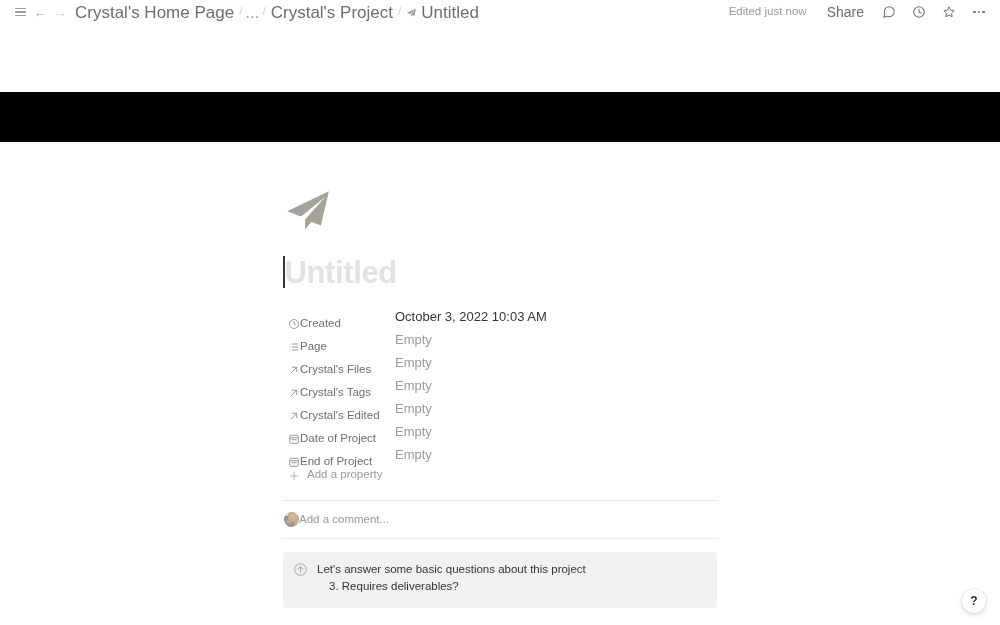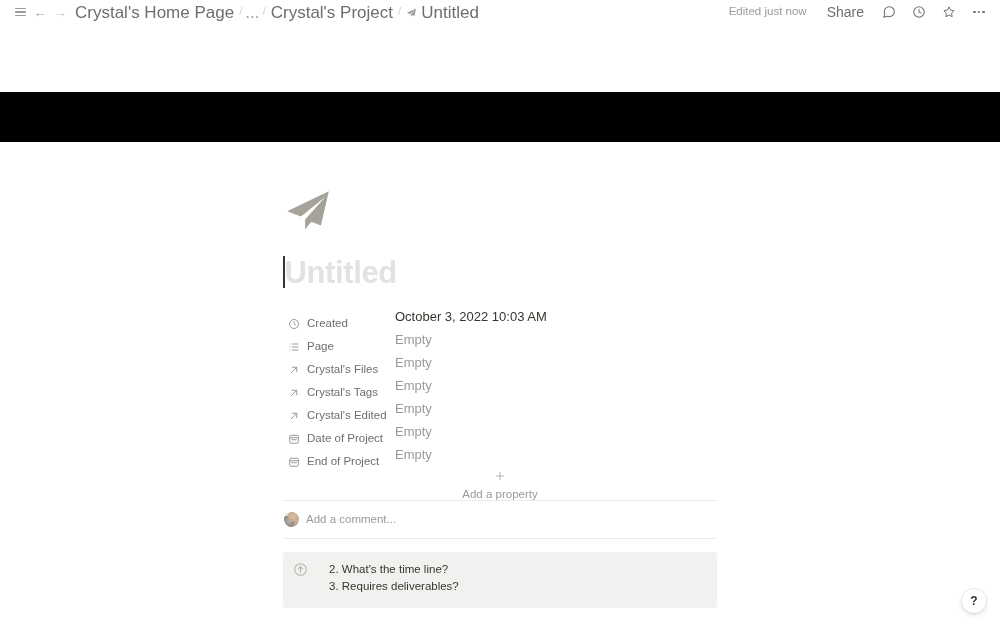--- a/index.html
+++ b/index.html
@@ -176,21 +176,20 @@
   }
   .prop-row {
     display: flex;
     align-items: center;
     height: 23px;
     margin-bottom: 0px;
   }
   .prop-label {
     display: flex;
     align-items: center;
-    gap: 7px;
     width: 106px;
     flex: 0 0 auto;
     padding: 2px 4px;
     border-radius: 3px;
     box-sizing: border-box;
     margin-top: 14px;
   }
   .prop-icon {
     width: 13px; height: 13px;
     display: flex; align-items: center; justify-content: center;
@@ -208,27 +207,25 @@
     color: #37352f;
     padding: 2px 6px;
     border-radius: 3px;
     white-space: nowrap;
     line-height: 1;
   }
   .prop-value.empty { color: #9b9a97; }
 
   .add-prop {
     display: flex;
-    align-items: center;
     gap: 7px;
     height: 23px;
     padding: 2px 4px;
     box-sizing: border-box;
     margin-top: 1px;
-    flex-direction: column;
   }
   .add-prop .prop-name { color: #9b9a97; }
 
   
   .comment-zone {
     margin-top: 10px;
     border-top: 1px solid #ecebe9;
     border-bottom: 1px solid #ecebe9;
     height: 37px;
     display: flex;
@@ -241,21 +238,20 @@
     margin-left: 1px;
     background:
       radial-gradient(circle at 62% 30%, #d8c0a8 0%, #c7a888 38%, transparent 39%),
       radial-gradient(circle at 32% 62%, #b9b3ab 0%, #8f877c 42%, transparent 43%),
       linear-gradient(140deg, #efe7dd 0%, #d9cec1 45%, #a89b8c 100%);
     box-shadow: inset 0 0 0 0.5px rgba(0,0,0,0.10);
   }
   .comment-placeholder {
     font-size: 11.5px;
     color: #9b9a97;
-    margin-left: 7px;
     line-height: 1;
   }
 
   
   .callout {
     margin-top: 13px;
     background: #f1f1ef;
     border-radius: 3px;
     padding: 9px 14px 14px 10px;
     display: flex;
@@ -484,22 +480,22 @@
     </div>
 
     <div class="callout">
       <span class="callout-icon">
         <svg width="15" height="15" viewBox="0 0 24 24" fill="none" stroke="#b4b2ad" stroke-width="1.7" stroke-linecap="round" stroke-linejoin="round">
           <circle cx="12" cy="12" r="9.2"></circle>
           <path d="M12 16.8V7.6M8.4 11.2L12 7.5l3.6 3.7"></path>
         </svg>
       </span>
       <div class="callout-body">
+        <div class="callout-line">Let's answer some basic questions about this project</div>
         <div class="callout-list">
-          <div class="callout-line">2. What's the time line?</div>
           <div class="callout-line">3. Requires deliverables?</div>
 
         </div>
       </div>
     </div>
 
   </div>
 </div>
 
 <div class="help-btn">?</div>

